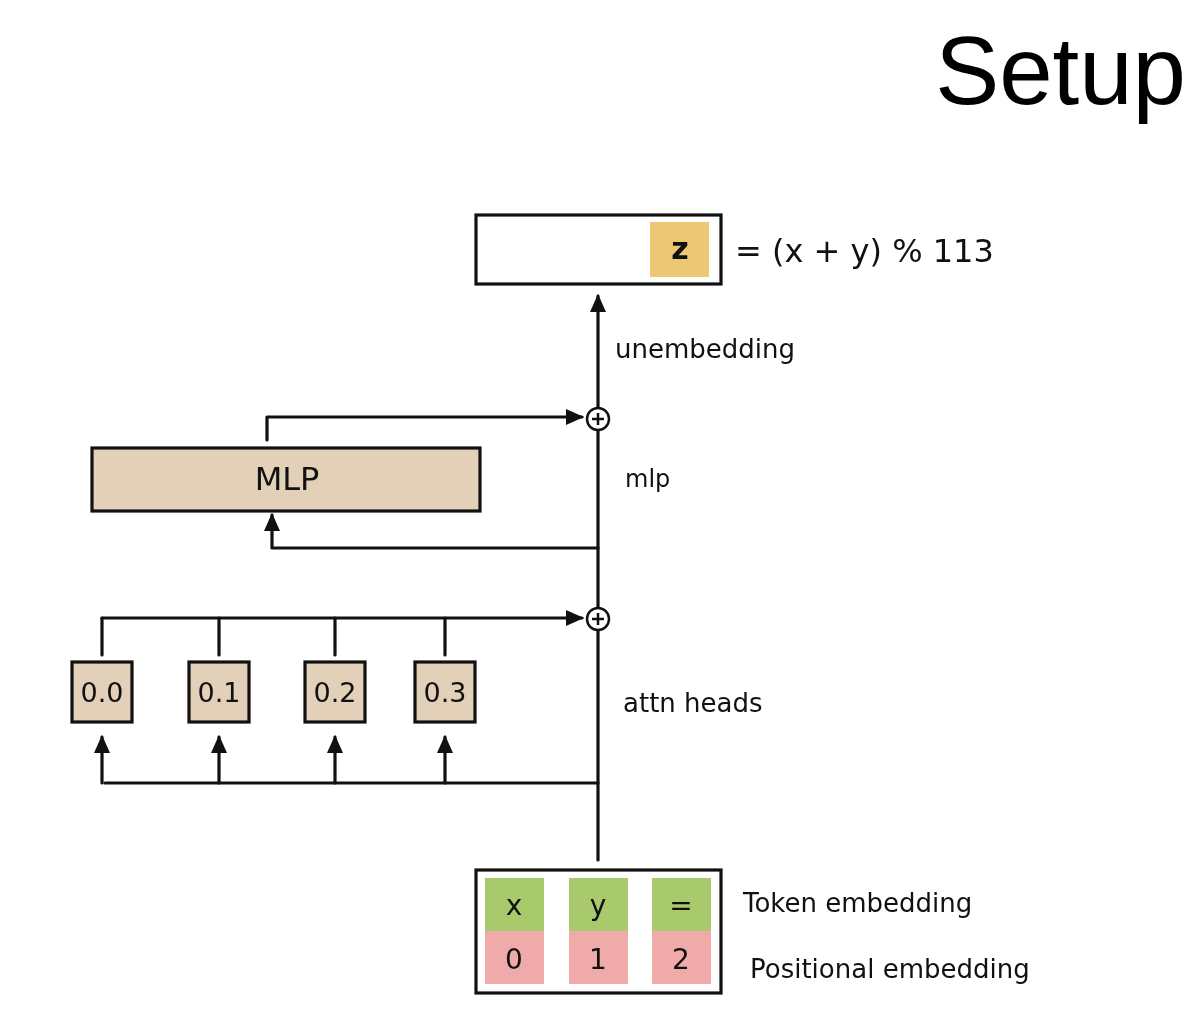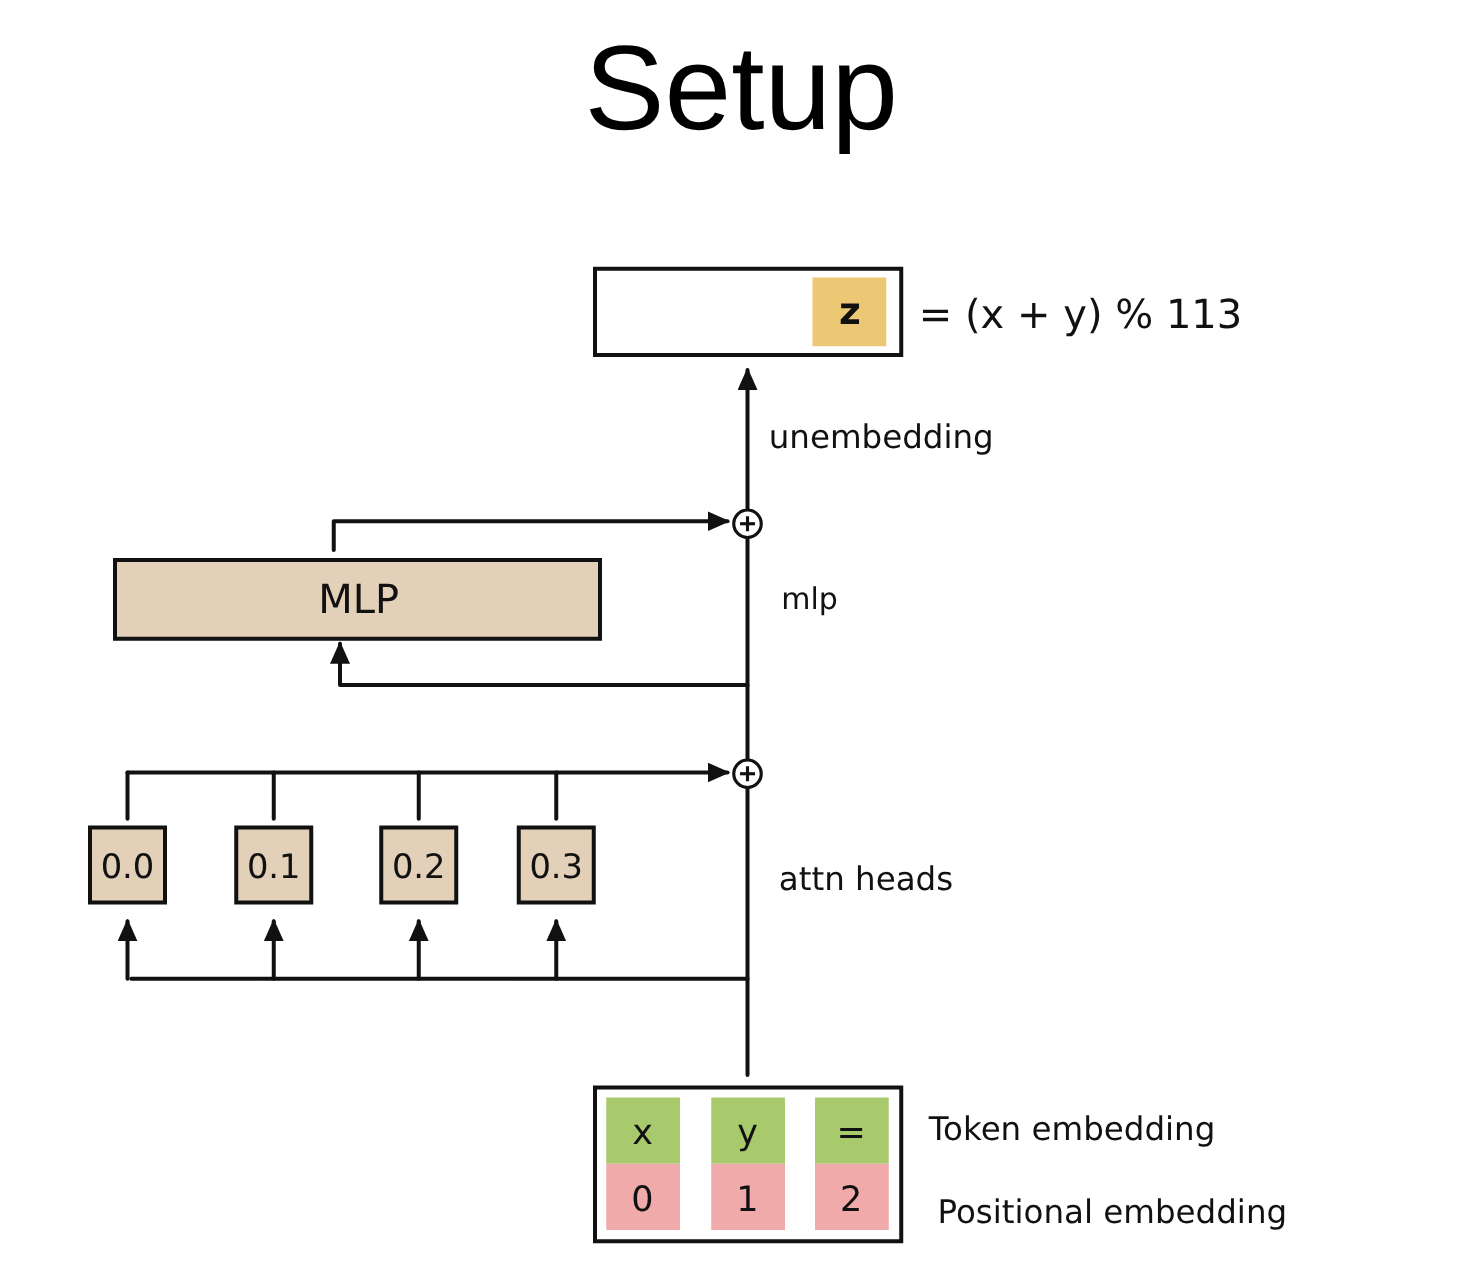--- a/index.html
+++ b/index.html
@@ -1,18 +1,18 @@
 <!DOCTYPE html>
 <html><head>
   <meta charset="utf-8">
   <style>
     html, body { margin: 0; padding: 0; background: #ffffff; }
     body { width: 1186px; height: 1022px; position: relative; overflow: hidden; }
     .title {
-      position: absolute; left: 0; top: 18px; width: 1186px; text-align: center;
+      position: absolute; left: 0; top: 18px; width: 1186px; text-align: right;
       font-family: "Liberation Sans", sans-serif; font-size: 96px; color: #000; line-height: 1.1;
     }
     svg#diagram { position: absolute; left: 0; top: 0; }
     .hand { font-family: "DejaVu Sans", sans-serif; fill: #111; }
     .stroke { stroke: #111; fill: none; stroke-width: 3.2; stroke-linecap: round; stroke-linejoin: round; }
     .box { stroke: #111; stroke-width: 3.2; }
   </style>
 </head>
 <body>
 

